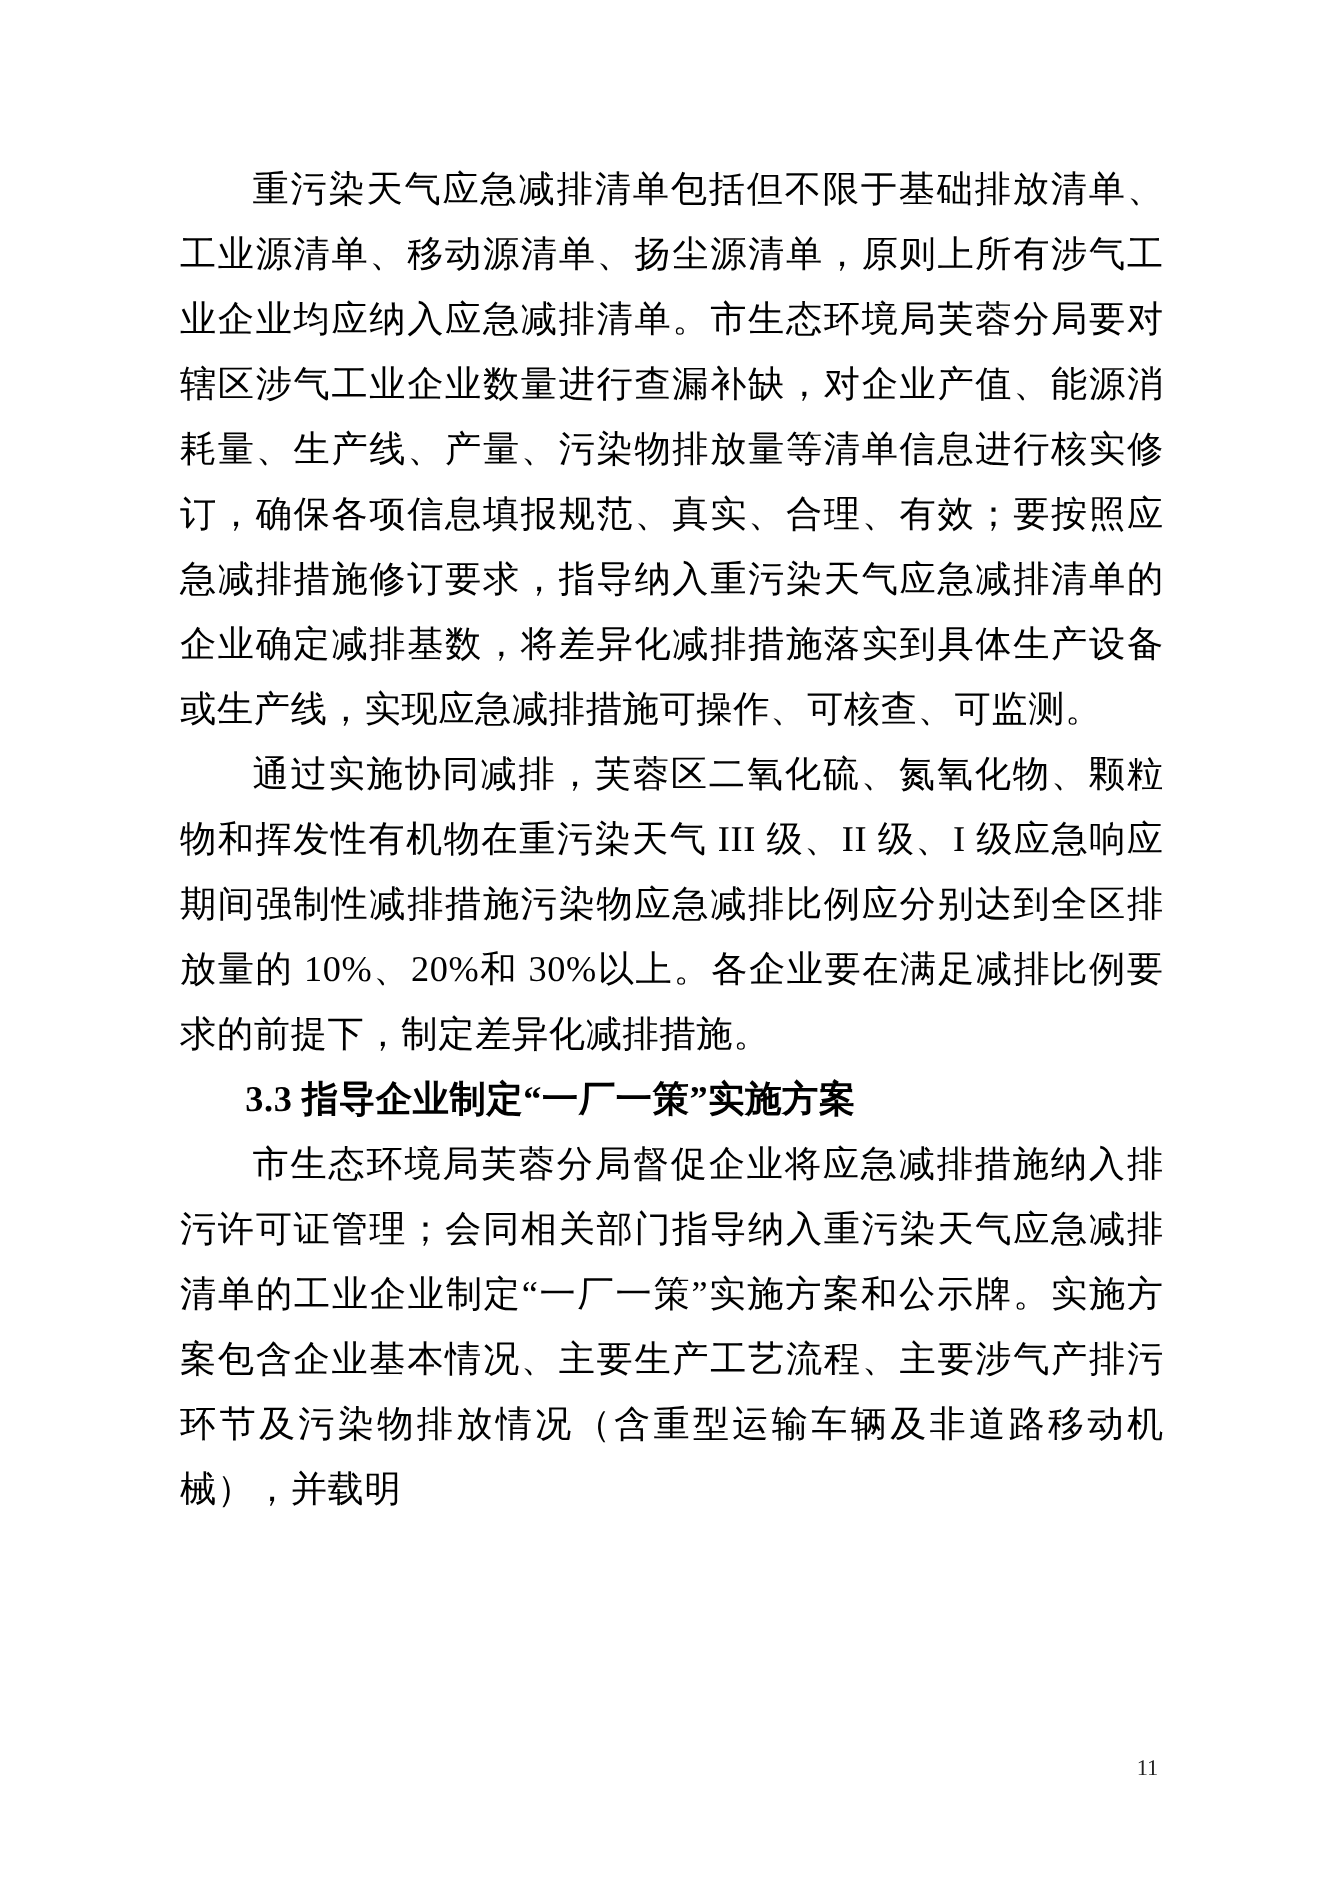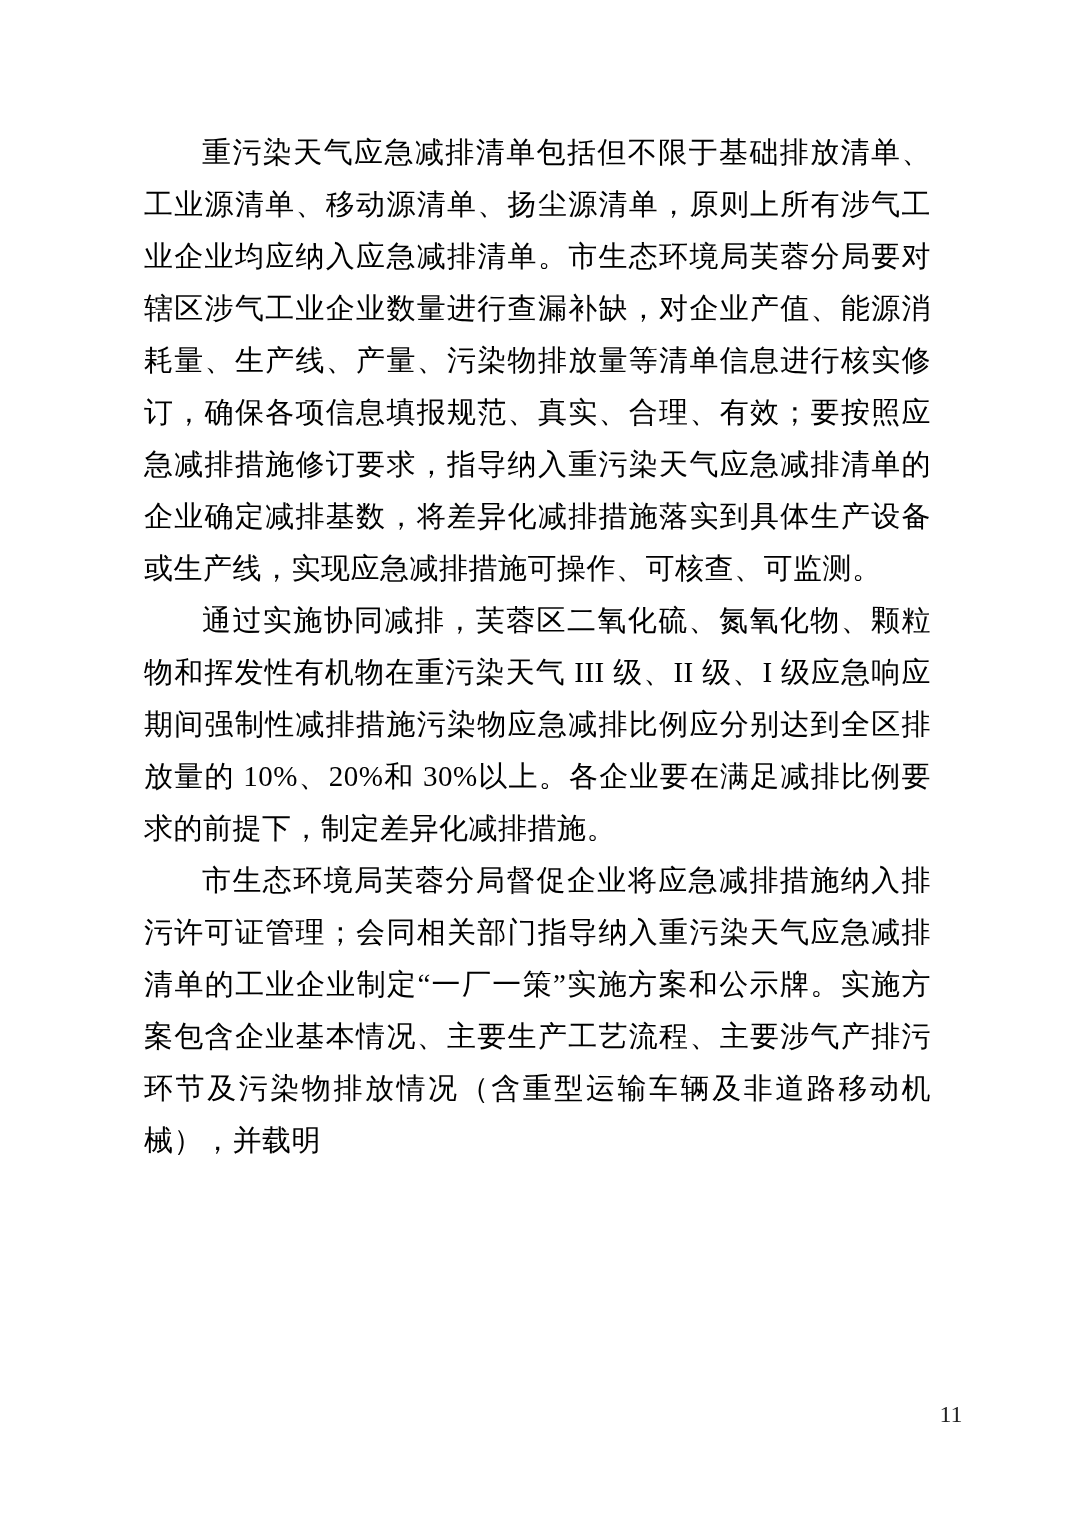--- a/index.html
+++ b/index.html
@@ -37,30 +37,30 @@
   .para.heading {
     font-weight: bold;
     text-indent: 1.8em;
   }
   .page-number {
     position: absolute;
     top: 1400px;
     left: 902px;
     width: 32px;
     text-align: center;
-    font-size: 24px;
+    font-size: 18px;
     line-height: 28px;
     color: #222222;
-    margin-left: 33px;
   }
 </style>
 </head>
 <body>
 
 <div class="page">
   <div class="text-area">
     <p class="para indent">重污染天气应急减排清单包括但不限于基础排放清单、工业源清单、移动源清单、扬尘源清单，原则上所有涉气工业企业均应纳入应急减排清单。市生态环境局芙蓉分局要对辖区涉气工业企业数量进行查漏补缺，对企业产值、能源消耗量、生产线、产量、污染物排放量等清单信息进行核实修订，确保各项信息填报规范、真实、合理、有效；要按照应急减排措施修订要求，指导纳入重污染天气应急减排清单的企业确定减排基数，将差异化减排措施落实到具体生产设备或生产线，实现应急减排措施可操作、可核查、可监测。</p>
     <p class="para indent">通过实施协同减排，芙蓉区二氧化硫、氮氧化物、颗粒物和挥发性有机物在重污染天气 III 级、II 级、I 级应急响应期间强制性减排措施污染物应急减排比例应分别达到全区排放量的 10%、20%和 30%以上。各企业要在满足减排比例要求的前提下，制定差异化减排措施。</p>
+    <p class="para heading">3.3 指导企业制定“一厂一策”实施方案</p>
     <p class="para indent">市生态环境局芙蓉分局督促企业将应急减排措施纳入排污许可证管理；会同相关部门指导纳入重污染天气应急减排清单的工业企业制定“一厂一策”实施方案和公示牌。实施方案包含企业基本情况、主要生产工艺流程、主要涉气产排污环节及污染物排放情况（含重型运输车辆及非道路移动机械），并载明</p>
   </div>
 
   <div class="page-number">11</div>
 </div>
 
 </body></html>

